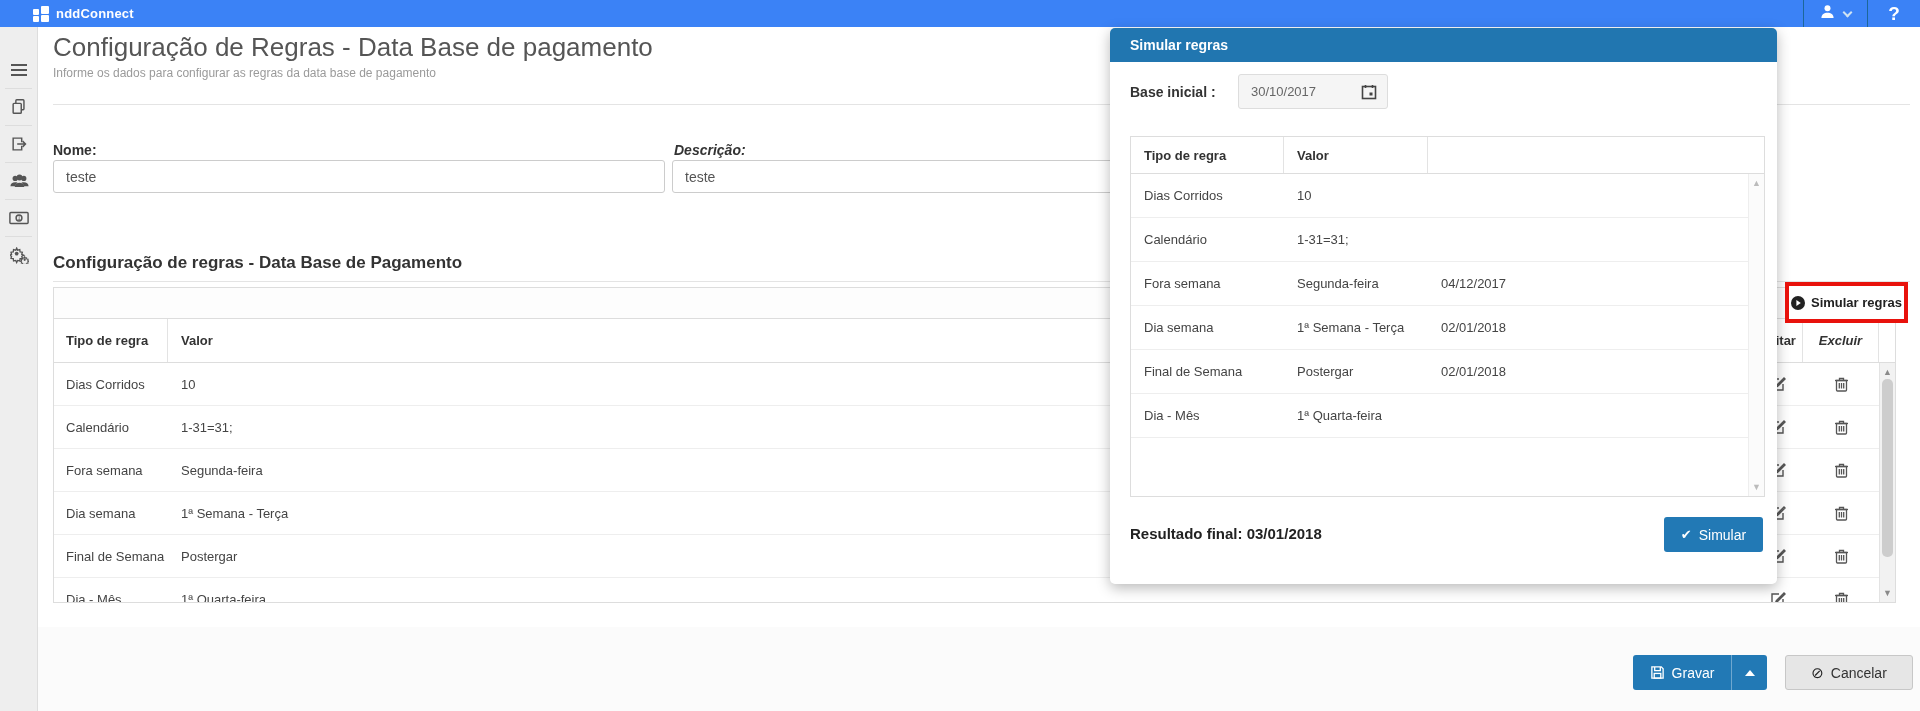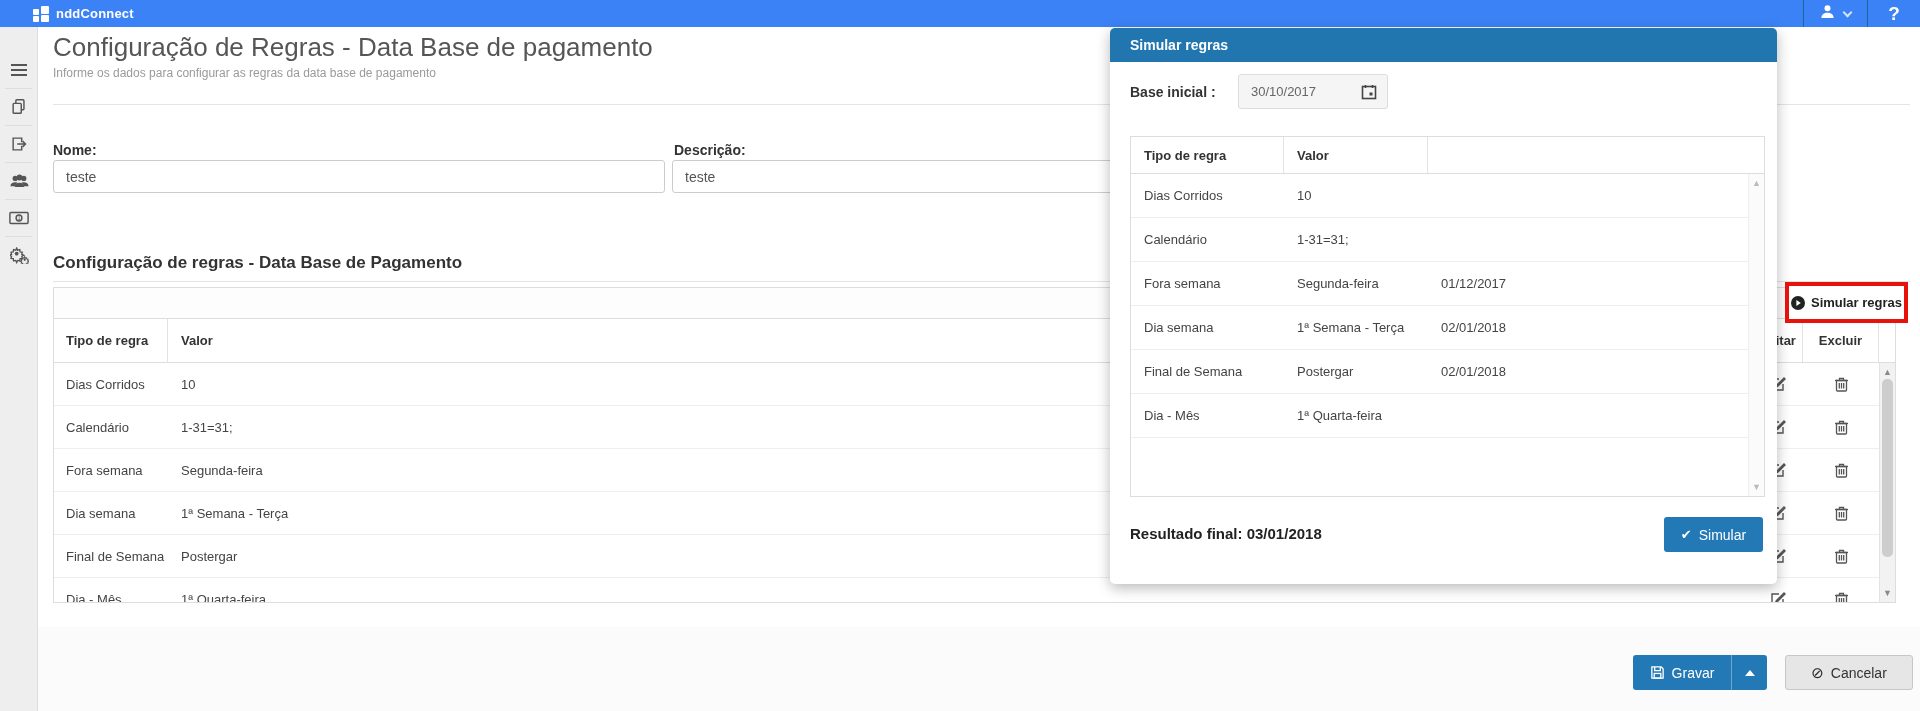--- a/index.html
+++ b/index.html
@@ -38,21 +38,21 @@
   .f-input{position:absolute;height:33px;border:1px solid #ccc;border-radius:3px;font-size:14px;color:#555;padding:0 12px;font-family:inherit;background:#fff;}
   .sec-title{position:absolute;left:53px;top:253px;font-size:17px;font-weight:bold;color:#333;}
   .hr2{position:absolute;left:53px;top:281px;right:10px;height:1px;background:#e4e4e4;}
   
   .grid{position:absolute;left:53px;top:287px;width:1843px;height:316px;border:1px solid #ddd;background:#fff;}
   .grid-toolbar{position:relative;height:31px;border-bottom:1px solid #ddd;background:#fdfdfd;}
   .grid-head{display:flex;height:44px;border-bottom:1px solid #ddd;align-items:center;font-size:13px;font-weight:bold;color:#333;}
   .gc-tipo{width:114px;padding-left:12px;border-right:1px solid #e3e3e3;align-self:stretch;display:flex;align-items:center;}
   .gc-valor{flex:1;padding-left:13px;border-right:1px solid #e3e3e3;align-self:stretch;display:flex;align-items:center;}
   .gc-editar{width:50px;text-align:center;justify-content:center;border-right:1px solid #e3e3e3;align-self:stretch;display:flex;align-items:center;}
-  .gc-excluir{width:76px;text-align:center;justify-content:center;border-right:1px solid #e3e3e3;align-self:stretch;display:flex;align-items:center;}
+  .gc-excluir{width:76px;text-align:center;justify-content:center;border-right:1px solid #e3e3e3;align-self:stretch;display:flex;align-items:center;font-style:italic;}
   .gc-sbspacer{width:16px;align-self:stretch;}
   .grid-body{position:relative;height:239px;overflow:hidden;}
   .g-row{display:flex;height:43px;border-bottom:1px solid #eee;font-size:13px;color:#444;align-items:center;background:#fff;}
   .g-row .gc-tipo,.g-row .gc-valor,.g-row .gc-editar,.g-row .gc-excluir{border-right:0;}
   .icon-btn{background:none;border:none;padding:0;cursor:pointer;display:inline-flex;}
   .v-scroll{position:absolute;right:0;top:0;width:16px;height:239px;background:#f2f2f2;border-left:1px solid #e3e3e3;}
   .v-scroll .arr{position:absolute;left:0;width:15px;text-align:center;color:#8a8a8a;font-size:9px;line-height:14px;}
   .v-scroll .thumb{position:absolute;left:2px;top:16px;width:11px;height:178px;background:#cdcdcd;border-radius:5px;}
   
   .sim-link{position:absolute;right:-13px;top:-6px;width:123px;height:41px;border:4px solid #e8120c;display:flex;align-items:center;justify-content:center;background:#fff;z-index:60;}
@@ -174,21 +174,21 @@
         </svg>
     </div>
   </div>
 
   <div class="page-title">Configuração de Regras - Data Base de pagamento</div>
   <div class="page-sub">Informe os dados para configurar as regras da data base de pagamento</div>
   <div class="hr1"></div>
 
   <label class="f-label" style="left:53px;top:142px;">Nome:</label>
   <input class="f-input" style="left: 53px; top: 160px; width: 612px;" value="teste">
-  <label class="f-label" style="left:674px;top:142px;">Descrição:</label>
+  <label class="f-label" style="left:674px;top:142px;font-style:italic;">Descrição:</label>
   <input class="f-input" style="left: 672px; top: 160px; width: 612px;" value="teste">
 
   <div class="sec-title">Configuração de regras - Data Base de Pagamento</div>
   <div class="hr2"></div>
 
   <div class="grid">
     <div class="grid-toolbar">
       <div class="sim-link">
         <span class="sim-link-inner">
           <svg width="14" height="14" viewBox="0 0 14 14">
@@ -400,21 +400,21 @@
           <div class="mc-sb"></div>
         </div>
         <div class="m-row">
           <div class="mc1">Calendário</div>
           <div class="mc2">1-31=31;</div>
           <div class="mc-sb"></div>
         </div>
         <div class="m-row">
           <div class="mc1">Fora semana</div>
           <div class="mc2">Segunda-feira</div>
-          <div class="mc3">01/12/2017</div>
+          <div class="mc3">04/12/2017</div>
           <div class="mc-sb"></div>
         </div>
         <div class="m-row">
           <div class="mc1">Dia semana</div>
           <div class="mc2">1ª Semana - Terça</div>
           <div class="mc3">02/01/2018</div>
           <div class="mc-sb"></div>
         </div>
         <div class="m-row">
           <div class="mc1">Final de Semana</div>

